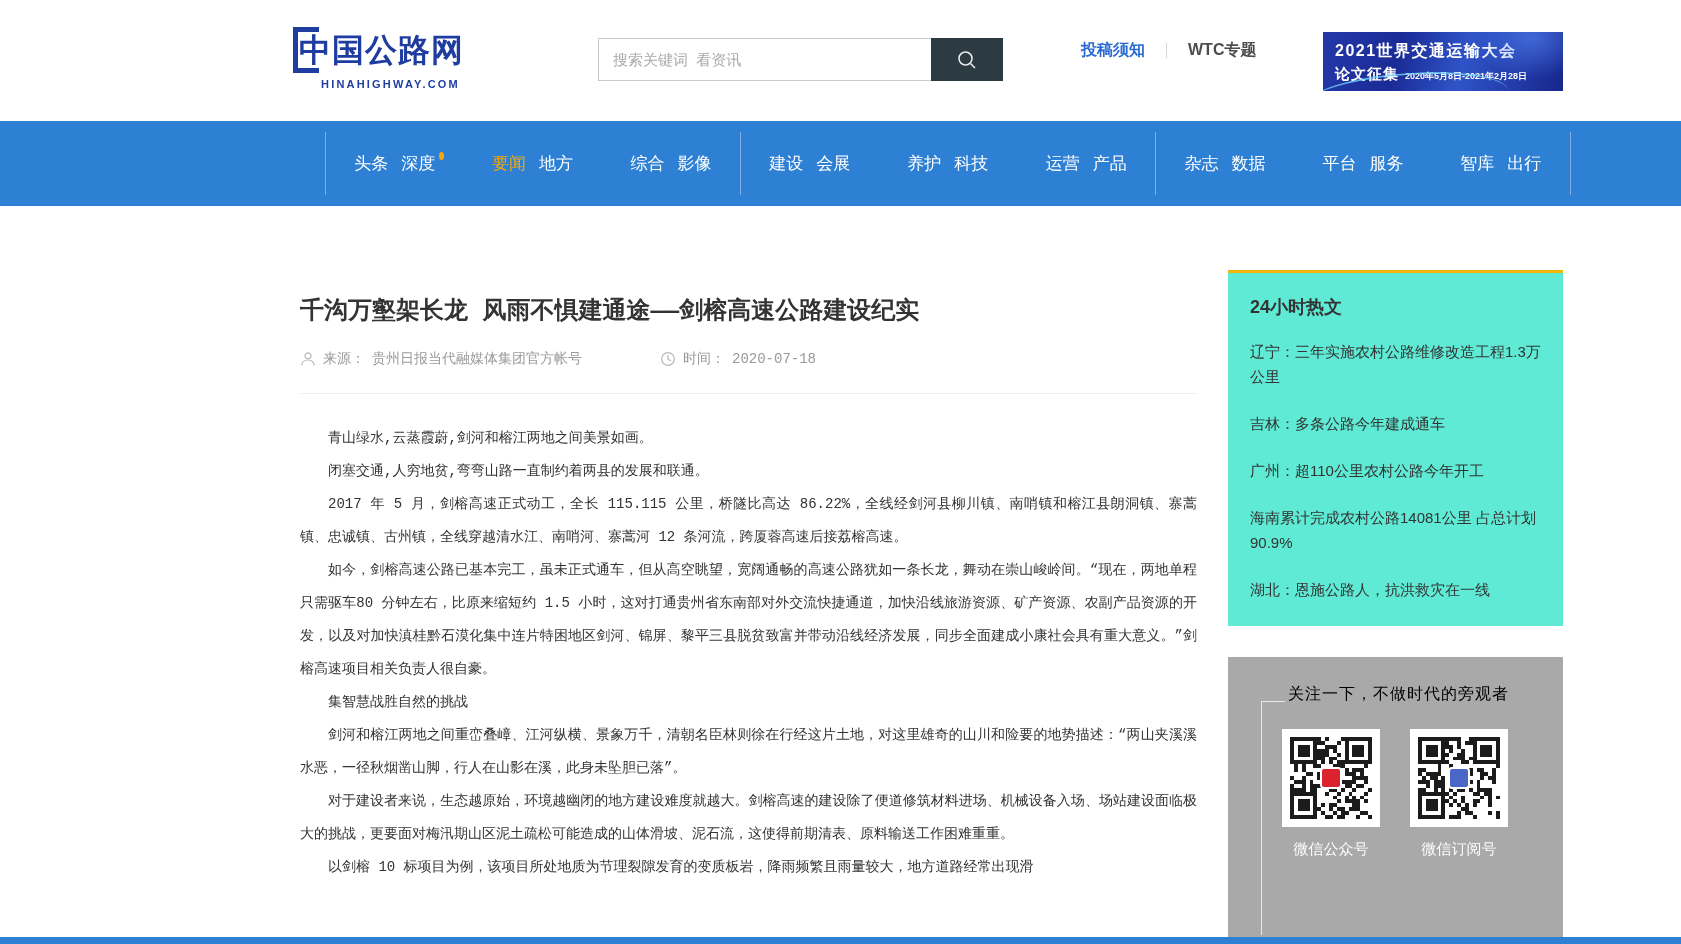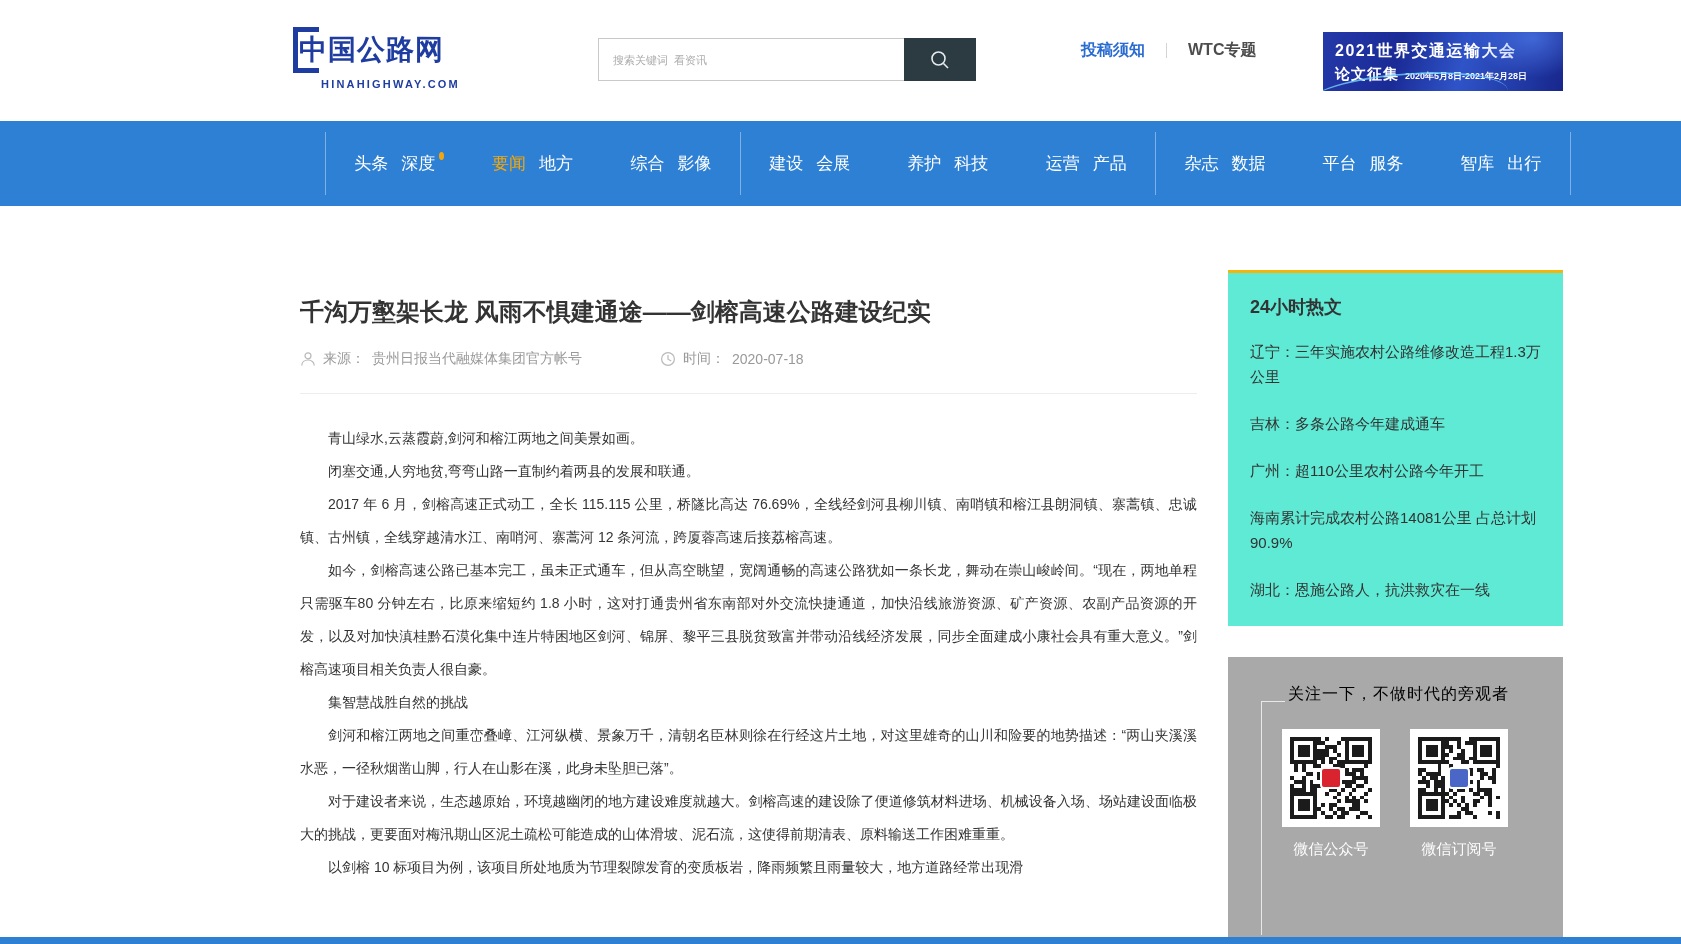--- a/index.html
+++ b/index.html
@@ -7,25 +7,25 @@
   body { font-family:"Liberation Sans","DejaVu Sans",sans-serif; }
   .page { position:relative; width:1681px; height:944px; background:#fff; overflow:hidden; }
 
   
   .site-header { position:relative; height:121px; background:#fff; }
   .header-inner { position:relative; width:1270px; height:100%; margin-left:293px; }
 
   .logo { position:absolute; left:0; top:26px; cursor:pointer; }
   .logo-row { display:flex; align-items:center; }
   .logo-bracket { display:inline-block; width:26px; height:46px; border:5px solid #1f3da0; border-right:none; margin-right:-20px; }
-  .logo-text { font-size:28px; font-weight:bold; color:#1f3da0; letter-spacing:1px; line-height:48px; }
+  .logo-text { font-size:32px; font-weight:bold; color:#1f3da0; letter-spacing:1px; line-height:48px; }
   .logo-sub { margin-top:4px; margin-left:28px; font-size:11px; font-weight:bold; color:#1f3da0; letter-spacing:2.2px; }
 
   .searchbar { position:absolute; left:305px; top:38px; display:flex; height:43px; }
-  .search-input { width:306px; height:43px; border:1px solid #c9c9c9; border-right:none; padding:8px 14px; font-size:11px; color:#333; outline:none; font-family:inherit; }
+  .search-input { width:333px; height:43px; border:1px solid #c9c9c9; border-right:none; padding:8px 14px; font-size:15px; color:#333; outline:none; font-family:inherit; }
   .search-input::placeholder { color:#aaa; }
   .search-btn { width:72px; height:43px; background:#2c3a42; border:none; cursor:pointer; display:flex; align-items:center; justify-content:center; }
 
   .header-links { position:absolute; left:788px; top:40px; display:flex; align-items:center; font-size:16px; font-weight:bold; }
   .hlink-blue { color:#2a6bd2; text-decoration:none; cursor:pointer; }
   .hlink-gray { color:#4d4d4d; text-decoration:none; cursor:pointer; }
   .vsep { width:1px; height:15px; background:#d4d4d4; margin:0 21px; }
 
   .banner { position:absolute; right:0; top:32px; width:240px; height:59px; overflow:hidden; cursor:pointer;
     background:linear-gradient(105deg,#2438a8 0%,#1a2b96 32%,#2f54c8 58%,#17268c 100%); padding:9px 10px 0 12px; }
@@ -43,21 +43,21 @@
   .nav-inner { display:flex; width:1246px; height:100%; margin-left:325px; padding:11px 0; }
   .nav-col { width:138.4px; display:flex; align-items:center; justify-content:center; gap:13px; }
   .nav-col.group-start { border-left:1px solid rgba(255,255,255,.38); }
   .nav-col.group-end { border-right:1px solid rgba(255,255,255,.38); }
   .nav-link { color:#fff; font-size:17px; text-decoration:none; cursor:pointer; line-height:1; position:relative; }
   .nav-link.active { color:#f3a70a; }
   .nav-dot { position:absolute; right:-9px; top:-3px; width:5px; height:8px; border-radius:50%; background:#f3a70a; }
 
   
   .main-area { display:flex; justify-content:space-between; width:1263px; margin-left:300px; align-items:flex-start; }
-  .article-col { width:897px; }
+  .article-col { width:897px;font-family:Liberation Mono, monospace; }
 
   .article-title { margin-top:90px; font-size:24px; font-weight:bold; color:#333; line-height:32px; }
 
   .meta-row { margin-top:22px; display:flex; align-items:center; gap:78px; padding-bottom:25px; border-bottom:1px solid #ededed; }
   .meta-item { display:flex; align-items:center; gap:7px; font-size:14px; color:#999; }
   .meta-icon { display:inline-flex; width:16px; height:16px; }
 
   .article-body { margin-top:28px; }
   .article-body p { font-size:14px; line-height:33px; color:#333; text-align:justify; text-indent:2em; }
 
@@ -191,22 +191,22 @@
               </svg>
           </span>
           <span>时间：</span>
             <span>2020-07-18</span>
         </span>
       </div>
 
       <div class="article-body">
         <p>青山绿水,云蒸霞蔚,剑河和榕江两地之间美景如画。</p>
         <p>闭塞交通,人穷地贫,弯弯山路一直制约着两县的发展和联通。</p>
-        <p>2017 年 6 月，剑榕高速正式动工，全长 115.115 公里，桥隧比高达 76.69%，全线经剑河县柳川镇、南哨镇和榕江县朗洞镇、寨蒿镇、忠诚镇、古州镇，全线穿越清水江、南哨河、寨蒿河 12 条河流，跨厦蓉高速后接荔榕高速。</p>
-        <p>如今，剑榕高速公路已基本完工，虽未正式通车，但从高空眺望，宽阔通畅的高速公路犹如一条长龙，舞动在崇山峻岭间。“现在，两地单程只需驱车80 分钟左右，比原来缩短约 1.8 小时，这对打通贵州省东南部对外交流快捷通道，加快沿线旅游资源、矿产资源、农副产品资源的开发，以及对加快滇桂黔石漠化集中连片特困地区剑河、锦屏、黎平三县脱贫致富并带动沿线经济发展，同步全面建成小康社会具有重大意义。”剑榕高速项目相关负责人很自豪。</p>
+        <p>2017 年 5 月，剑榕高速正式动工，全长 115.115 公里，桥隧比高达 86.22%，全线经剑河县柳川镇、南哨镇和榕江县朗洞镇、寨蒿镇、忠诚镇、古州镇，全线穿越清水江、南哨河、寨蒿河 12 条河流，跨厦蓉高速后接荔榕高速。</p>
+        <p>如今，剑榕高速公路已基本完工，虽未正式通车，但从高空眺望，宽阔通畅的高速公路犹如一条长龙，舞动在崇山峻岭间。“现在，两地单程只需驱车80 分钟左右，比原来缩短约 1.5 小时，这对打通贵州省东南部对外交流快捷通道，加快沿线旅游资源、矿产资源、农副产品资源的开发，以及对加快滇桂黔石漠化集中连片特困地区剑河、锦屏、黎平三县脱贫致富并带动沿线经济发展，同步全面建成小康社会具有重大意义。”剑榕高速项目相关负责人很自豪。</p>
         <p>集智慧战胜自然的挑战</p>
         <p>剑河和榕江两地之间重峦叠嶂、江河纵横、景象万千，清朝名臣林则徐在行经这片土地，对这里雄奇的山川和险要的地势描述：“两山夹溪溪水恶，一径秋烟凿山脚，行人在山影在溪，此身未坠胆已落”。</p>
         <p>对于建设者来说，生态越原始，环境越幽闭的地方建设难度就越大。剑榕高速的建设除了便道修筑材料进场、机械设备入场、场站建设面临极大的挑战，更要面对梅汛期山区泥土疏松可能造成的山体滑坡、泥石流，这使得前期清表、原料输送工作困难重重。</p>
         <p>以剑榕 10 标项目为例，该项目所处地质为节理裂隙发育的变质板岩，降雨频繁且雨量较大，地方道路经常出现滑</p>
       </div>
     </article>
 
     <aside class="sidebar">
       <section class="hot-panel">
         <h2 class="hot-title">24小时热文</h2>

